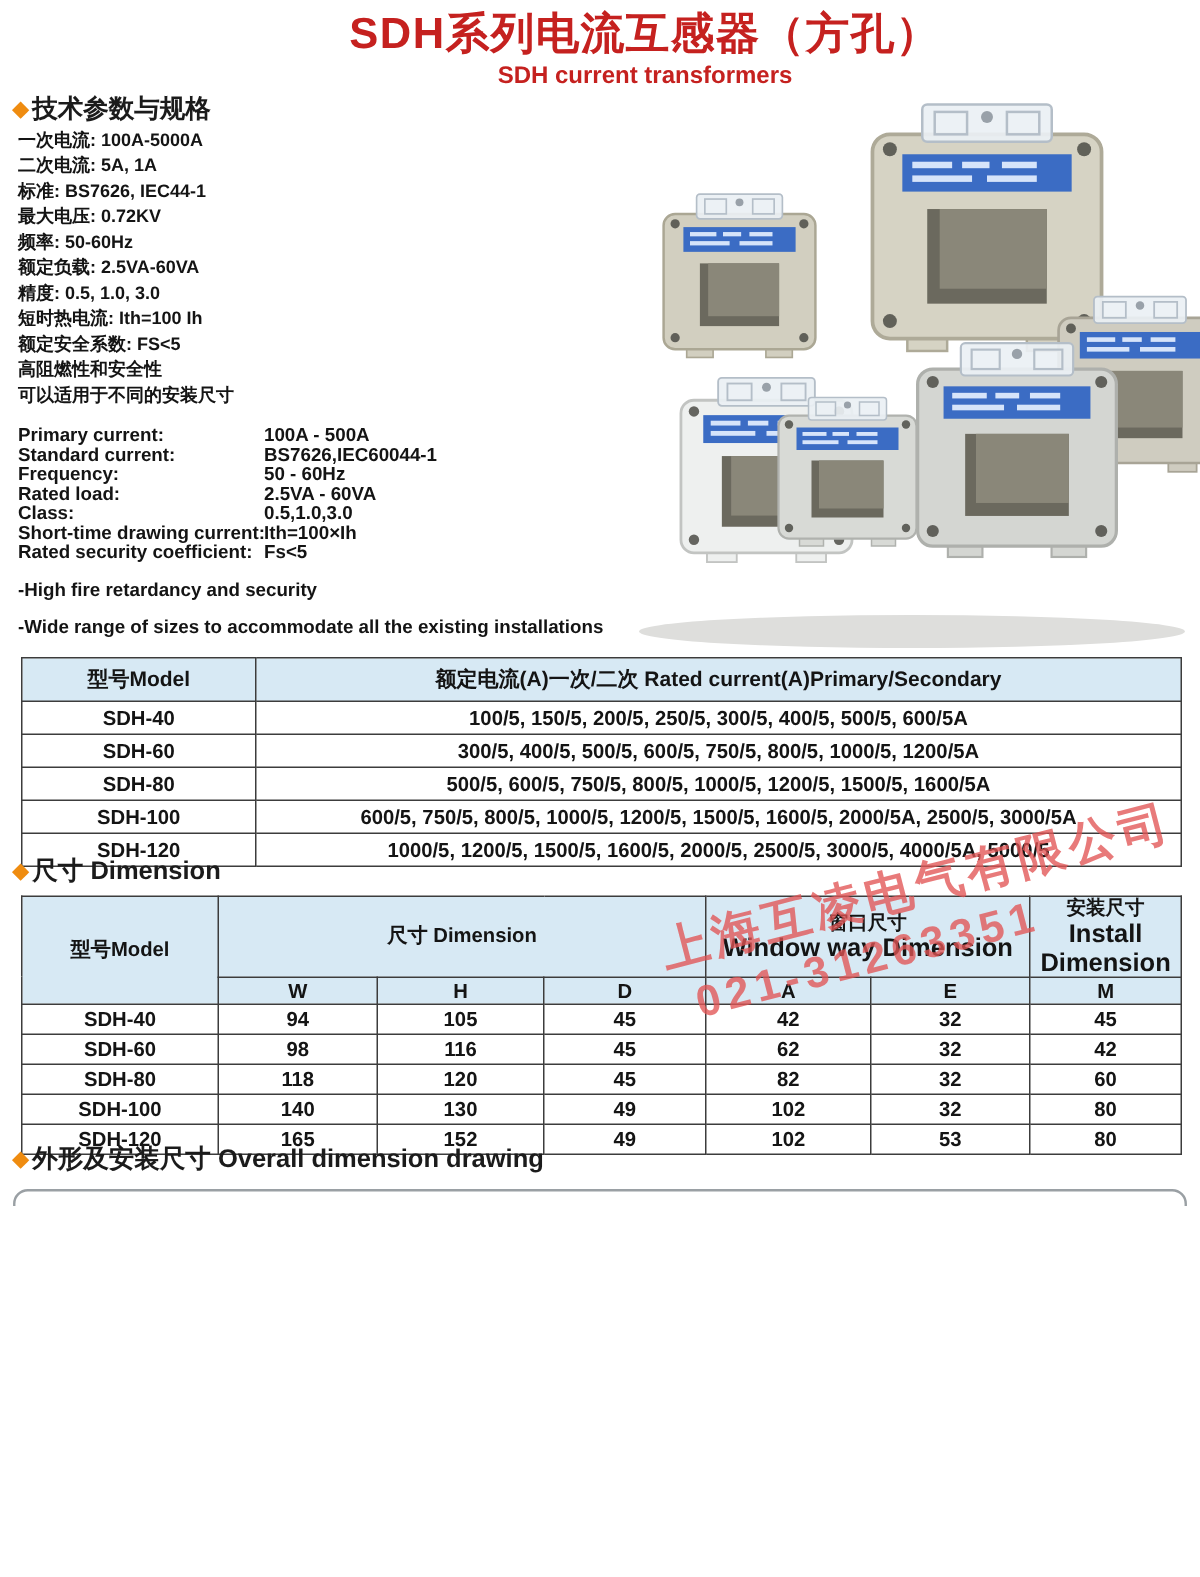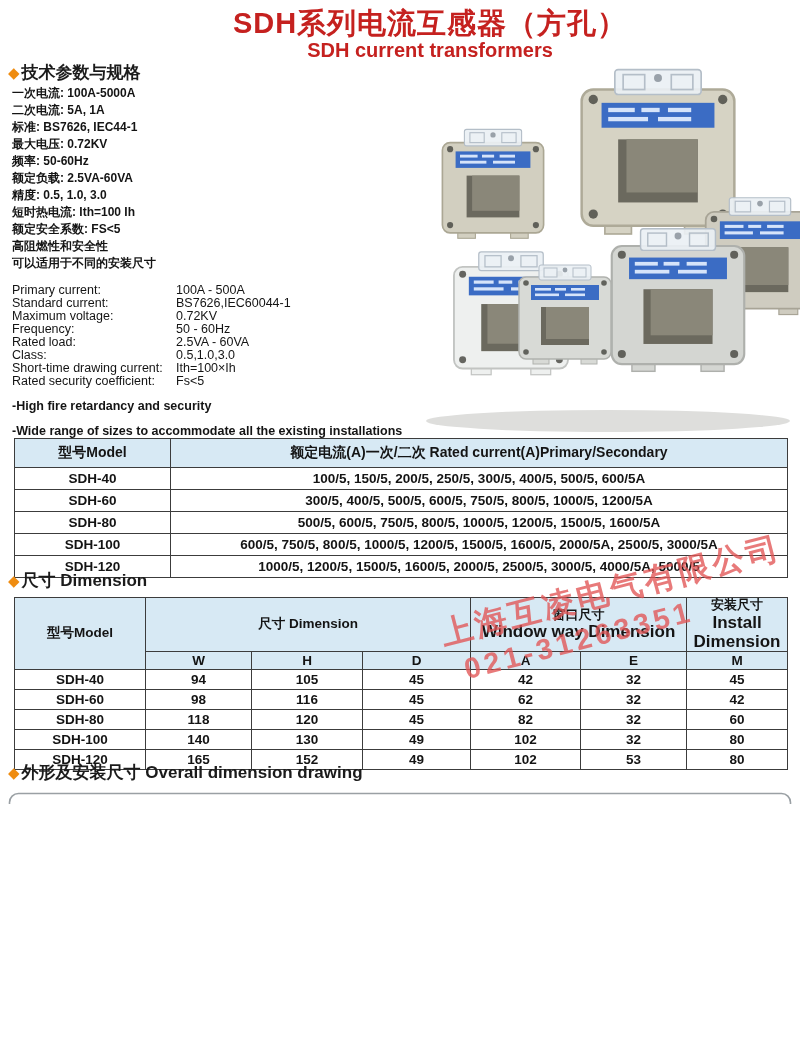--- a/index.html
+++ b/index.html
@@ -2,34 +2,34 @@
 <html><head>
 <meta charset="utf-8">
 <style>
   html,body{margin:0;padding:0;background:#fff;}
   .page{position:relative;width:800px;height:804px;background:#ffffff;overflow:hidden;
         font-family:"Liberation Sans","DejaVu Sans",sans-serif;color:#141414;}
 
   
   .hdr{position:absolute;top:5px;left:60px;width:740px;text-align:center;}
   .title{font-size:29px;font-weight:bold;color:#c5211f;letter-spacing:1px;line-height:36px;}
-  .subtitle{font-size:20px;font-weight:bold;color:#c5211f;line-height:19px;}
+  .subtitle{font-size:16px;font-weight:bold;color:#c5211f;line-height:19px;}
 
   
   .sec{position:absolute;left:8px;display:flex;align-items:center;font-size:17px;font-weight:bold;color:#1b1b1b;}
   .diamond{color:#ef8c10;font-size:15px;margin-right:2px;line-height:1;}
   .sec1{top:61px}.sec2{top:569px}.sec3{top:761px}
 
   
   .specs-cn{position:absolute;left:12px;top:85px;margin:0;padding:0;list-style:none;
             font-size:12px;font-weight:600;line-height:17px;white-space:nowrap;}
 
   
   .specs-en{position:absolute;left:12px;top:284px;font-size:12.5px;line-height:13px;white-space:nowrap;}
-  .specs-en .row{display:flex;}
+  .specs-en .row{display:flex;font-weight:bold;}
   .specs-en .lab{width:164px;}
   .specs-en .note{margin-top:12px;font-weight:bold;}
 
   
   table{border-collapse:collapse;table-layout:fixed;}
   .t1{position:absolute;left:14px;top:438px;width:774px;font-size:13.5px;text-align:center;}
   .t1 th,.t1 td{border:1px solid #3c3c3c;padding:0;font-weight:bold;}
   .t1 th{height:28px;background:#d7e9f4;font-size:14px;}
   .t1 td{height:21px;}
 
@@ -117,24 +117,20 @@
   </svg>
 
   <div class="specs-en">
     <div class="row">
         <span class="lab">Primary current:</span>
         <span>100A - 500A</span>
       </div>
     <div class="row">
         <span class="lab">Standard current:</span>
         <span>BS7626,IEC60044-1</span>
-      </div>
-    <div class="row">
-        <span class="lab">Maximum voltage:</span>
-        <span>0.72KV</span>
       </div>
     <div class="row">
         <span class="lab">Frequency:</span>
         <span>50 - 60Hz</span>
       </div>
     <div class="row">
         <span class="lab">Rated load:</span>
         <span>2.5VA - 60VA</span>
       </div>
     <div class="row">

